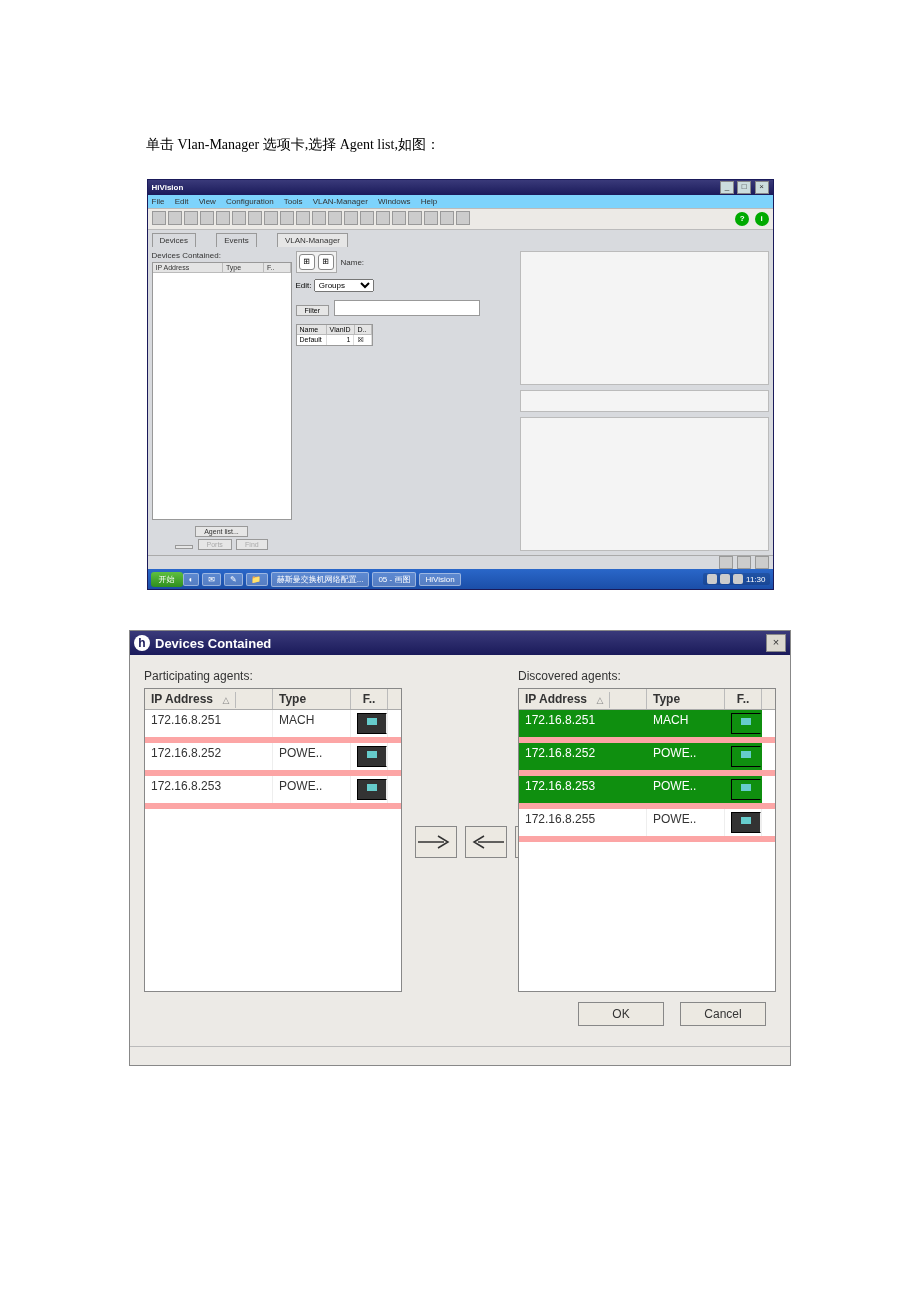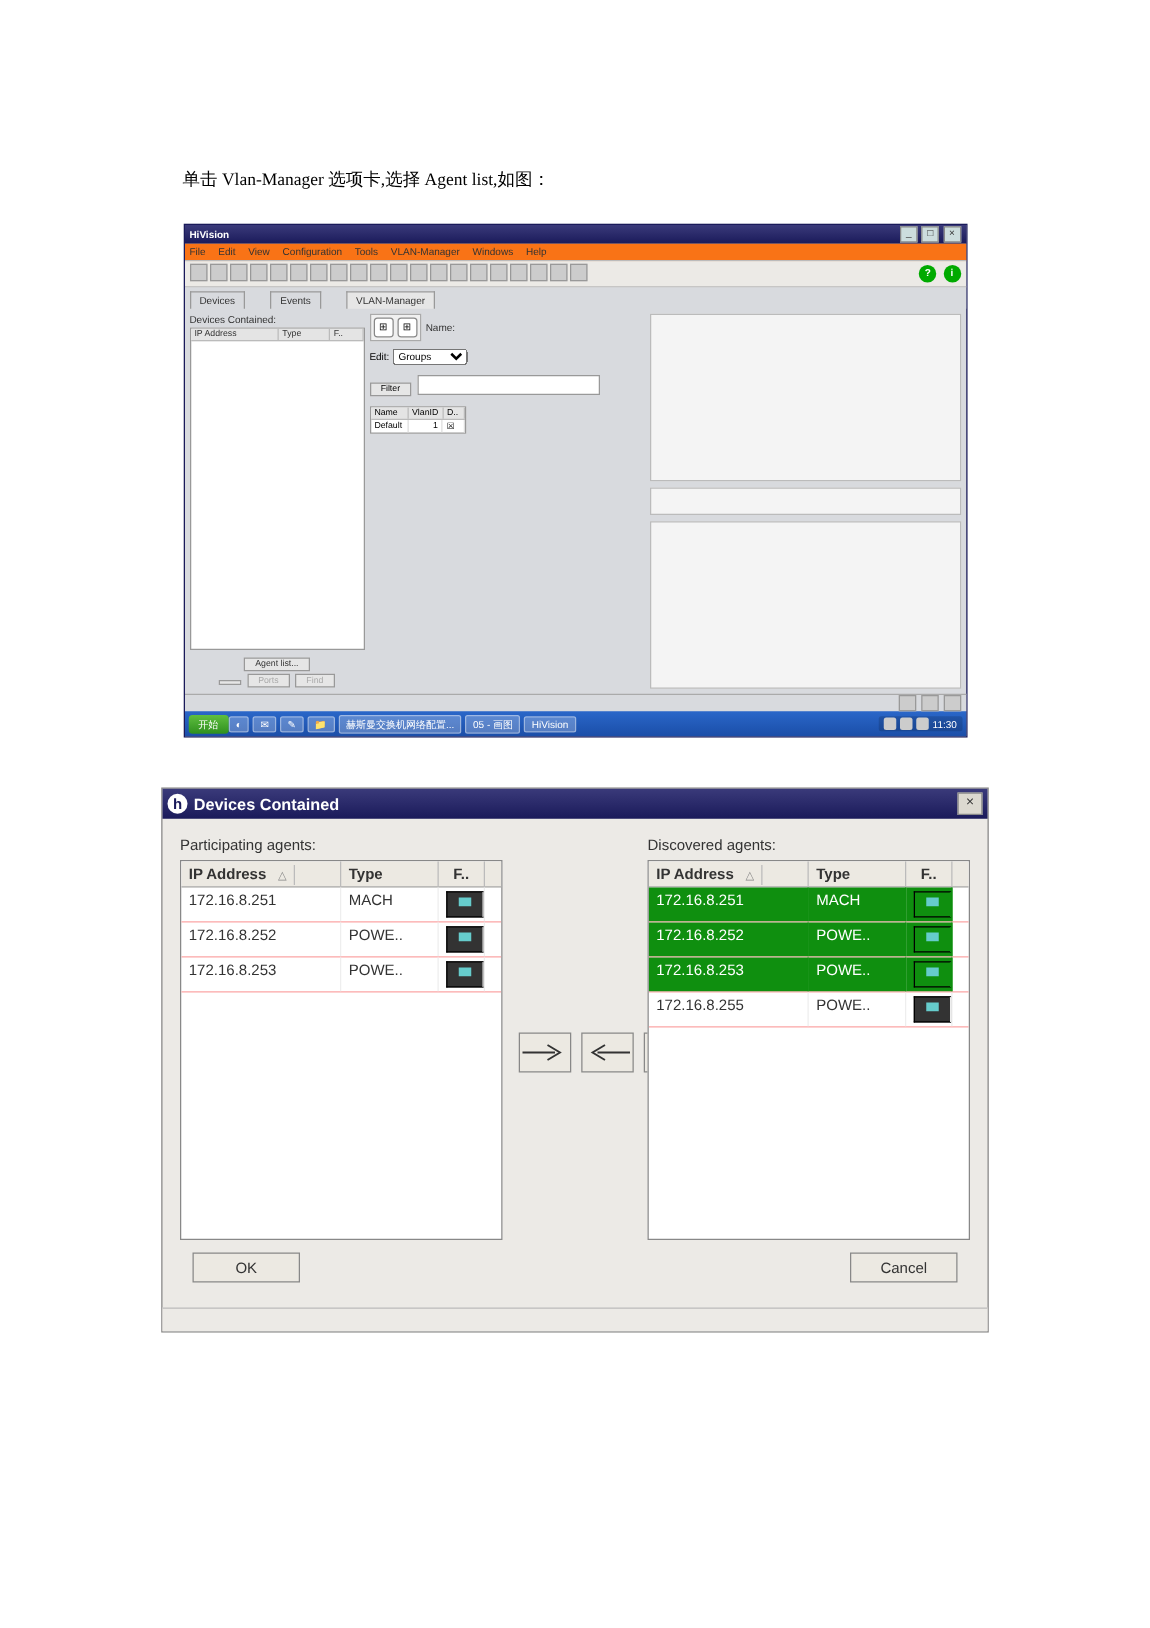--- a/index.html
+++ b/index.html
@@ -5,21 +5,21 @@
   html,body{margin:0;padding:0;background:#fff;font-family:"SimSun","Songti SC",serif}
   .page{width:920px;min-height:1302px;box-sizing:border-box;padding:115px 118px 60px 118px}
   .chinese{font-size:14px;line-height:32px;color:#000}
   .indent{text-indent:2em}
 
   
   .fig1{width:625px;margin:18px auto 40px auto;border:1px solid #1a1a5a;font-family:Tahoma,Arial,sans-serif;font-size:8px;background:#d8dade}
   .f1-title{height:15px;background:linear-gradient(#3a3a7a,#1a1a5a);color:#fff;display:flex;align-items:center;padding:0 4px;justify-content:space-between}
   .f1-title .t{font-weight:bold}
   .f1-title .wbtns span{display:inline-block;width:12px;height:11px;background:#cdd;border:1px solid #888;margin-left:1px;text-align:center;font-size:8px;line-height:10px;color:#333}
-  .f1-menu{background:#f97316;border-bottom:1px solid #bbb;padding:2px 4px;color:#333}
+  .f1-menu{background:#7dd3fc;border-bottom:1px solid #bbb;padding:2px 4px;color:#333}
   .f1-menu span{margin-right:8px}
   .f1-tb{background:#eceae6;border-bottom:1px solid #bbb;padding:2px 4px;display:flex;align-items:center;justify-content:space-between}
   .f1-tb .ticons span{display:inline-block;width:12px;height:12px;margin-right:2px;background:#ccc;border:1px solid #999}
   .f1-tb .help span{display:inline-block;width:14px;height:14px;border-radius:50%;background:#0a0;color:#fff;text-align:center;line-height:14px;font-weight:bold;margin-left:3px}
   .f1-tabs{padding:3px 4px 0 4px;background:#d8dade}
   .f1-tab{display:inline-block;padding:2px 7px;border:1px solid #999;border-bottom:none;margin-right:18px;background:#d8dade;color:#333}
   .f1-tab.on{background:#e6e6e6}
   .f1-body{display:flex;padding:4px;gap:4px}
   .f1-left{width:140px}
   .f1-left .hdr{font-size:8px;color:#333;margin-bottom:2px}
@@ -62,30 +62,30 @@
   .f2-title .logo{width:16px;height:16px;border-radius:50%;background:#fff;color:#1a1a5a;font-weight:bold;text-align:center;line-height:16px;font-size:12px}
   .f2-title .xbtn{width:18px;height:16px;background:#dcd9d0;border:1px solid #888;text-align:center;line-height:14px;font-size:11px;color:#333}
   .f2-body{padding:14px}
   .f2-cols{display:flex;gap:13px}
   .f2-col{flex:1}
   .f2-col .lbl{font-size:12px;color:#333;margin-bottom:5px}
   .f2-table{height:302px;background:#fff;border:1px solid #888;font-size:12px;color:#333;overflow:hidden}
   .f2-th{display:flex;background:#ece9e2;border-bottom:1px solid #aaa}
   .f2-th span{padding:3px 6px;border-right:1px solid #bbb;font-weight:bold}
   .f2-th .sort{font-weight:normal;color:#888;font-size:9px}
-  .f2-tr{display:flex;border-bottom:1px solid #fca5a5}
+  .f2-tr{display:flex;border-bottom:6px solid #fca5a5}
   .f2-tr span{padding:3px 6px;border-right:1px solid #eee;overflow:hidden;white-space:nowrap}
   .f2-tr.sel span{background:#0f8f0f;color:#fff;border-right-color:#0f8f0f}
   .cA{width:115px}.cB{width:65px}.cC{width:24px;text-align:center}
   .devicon{display:inline-block;width:16px;height:13px;background:#333;border:1px solid #000;vertical-align:middle}
   .devicon::after{content:"";display:block;width:10px;height:7px;background:#6cc;margin:1px auto}
   .f2-mid{width:90px;display:flex;flex-direction:row;align-items:center;padding-top:22px;gap:8px}
   .arrowbtn{width:78px;height:30px;background:#ece9e2;border:1px solid #888;display:flex;align-items:center;justify-content:center;font-size:12px;color:#333}
   .arrowbtn svg{display:block}
-  .f2-foot{display:flex;justify-content:space-between;gap:16px;padding:10px 10px 0 10px}
+  .f2-foot{display:flex;justify-content:flex-end;gap:16px;padding:10px 10px 0 10px}
   .f2-foot button{width:86px;height:24px;background:#ece9e2;border:1px solid #888;font-size:12px;color:#333}
   .f2-status{height:18px;border-top:1px solid #bbb;margin-top:6px;background:#eceae6}
 </style>
 </head>
 <body>
 
 <div class="page">
 
   <p class="chinese indent">单击 Vlan-Manager 选项卡,选择 Agent list,如图：</p>
 

